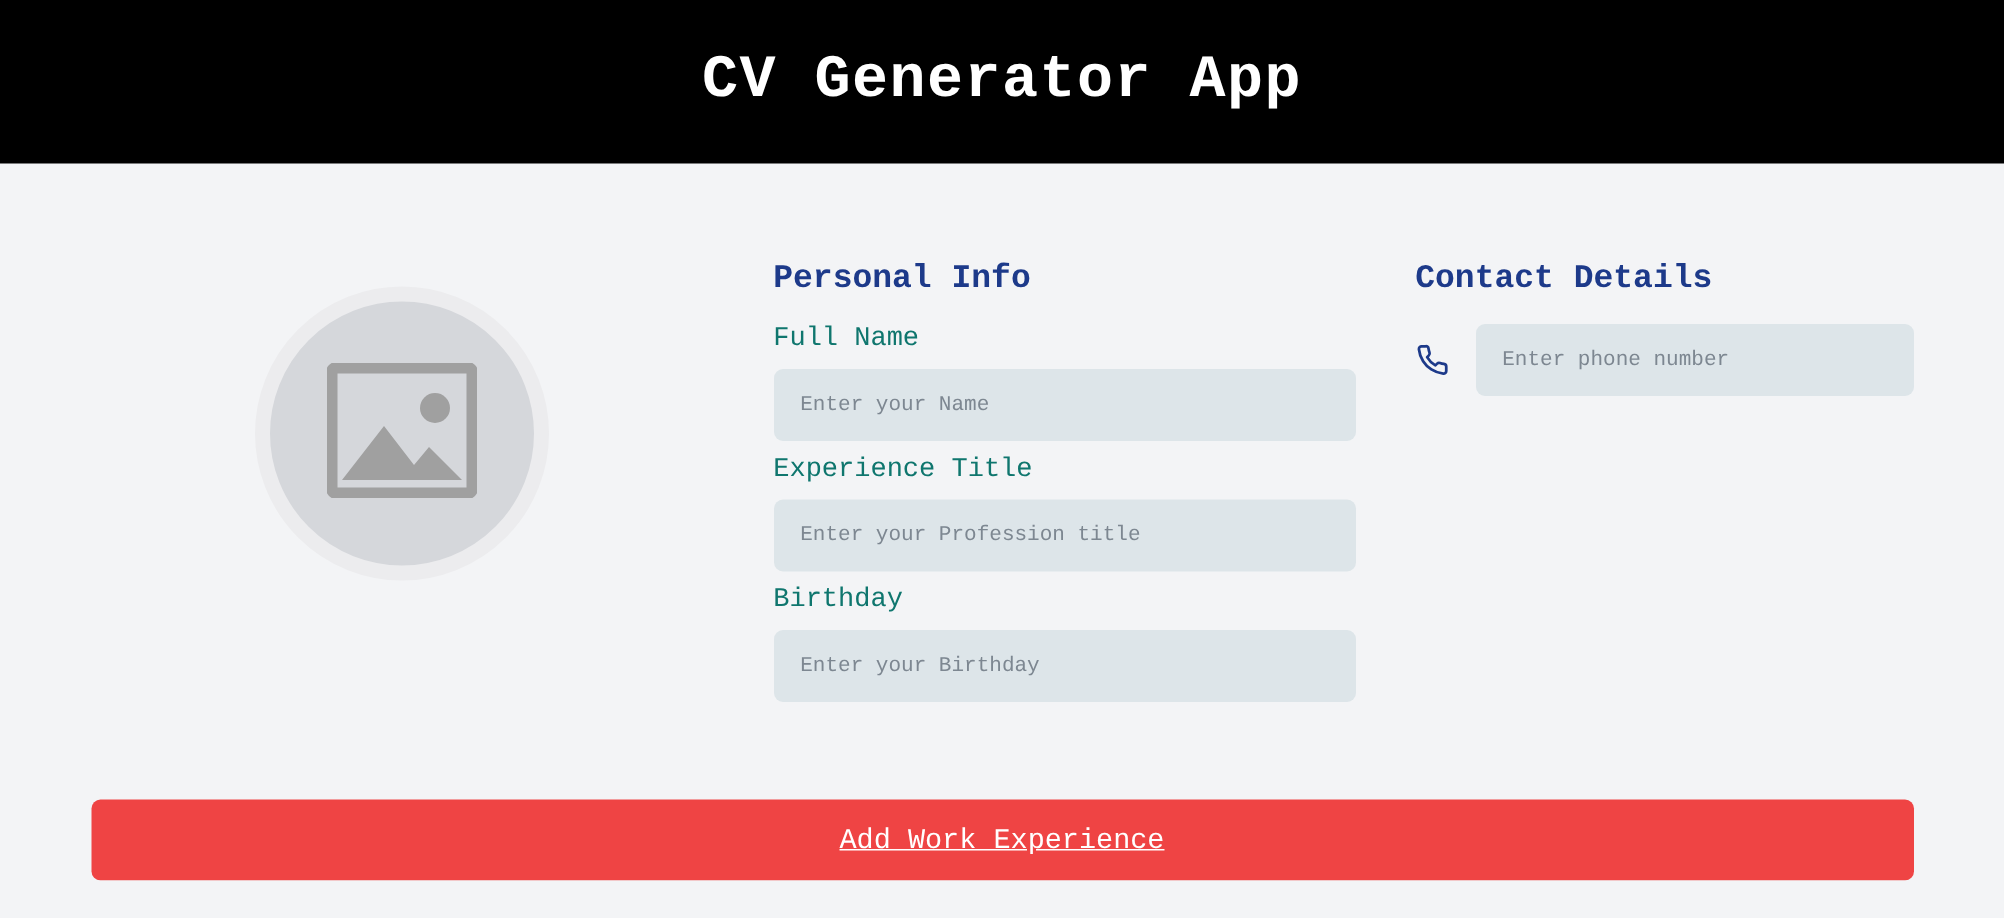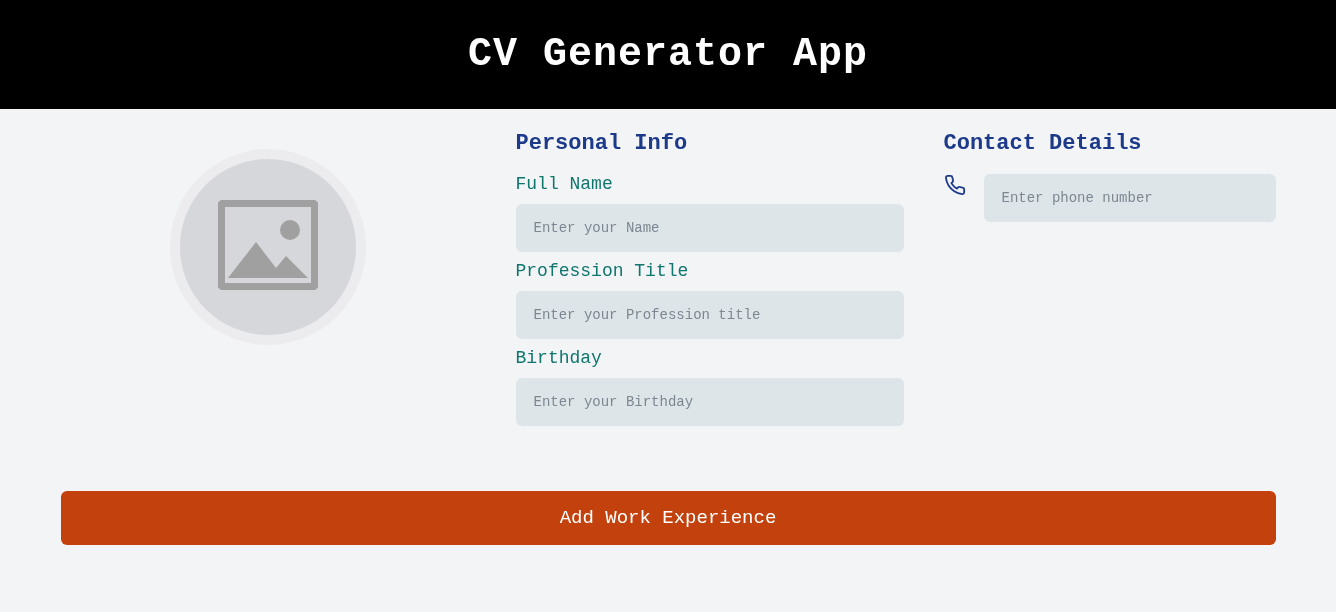--- a/index.html
+++ b/index.html
@@ -14,21 +14,21 @@
     color: #fff;
     text-align: center;
     padding: 32px 13px;
     font-size: 40px;
     font-weight: 900;
     letter-spacing: 1px;
   }
   .container {
     max-width: 1215px;
     margin: 0 auto;
-    padding: 22px 0 0 0;
+    padding: 64px 0 0 0;
   }
   .top-section {
     display: flex;
     gap: 40px;
   }
   .avatar-col {
     flex: 0 0 415px;
     display: flex;
     justify-content: center;
     align-items: flex-start;
@@ -71,44 +71,46 @@
     border-radius: 6px;
     padding: 16px 18px;
     font-family: 'Courier New', Courier, monospace;
     font-size: 14px;
     color: #555;
     margin-bottom: 5px;
   }
   .text-input::placeholder { color: #7d8791; }
   .contact-row {
     display: flex;
+    align-items: center;
     gap: 18px;
     margin-bottom: 16px;
   }
   .contact-icon {
     width: 22px;
     height: 22px;
     flex-shrink: 0;
     display:flex;
     align-items:center;
     justify-content:center;
   }
   .contact-row .text-input { margin-bottom: 0; }
   .big-button {
     width: 100%;
-    background: #c2410c;
+    background: #ef4444;
     color: #fff;
     border: none;
     border-radius: 6px;
     padding: 16px 0;
     font-family: 'Courier New', Courier, monospace;
     font-size: 19px;
     font-weight: 500;
     cursor: pointer;
     margin-top: 60px;
+    text-decoration: underline;
   }
 </style>
 </head>
 <body>
 
 <div class="header">
   <span>CV Generator App</span>
 </div>
 
 <div class="container">
@@ -125,21 +127,21 @@
         </span>
       </div>
     </div>
 
     <div class="personal-col">
       <h2 class="section-title">Personal Info</h2>
 
       <div class="field-label">Full Name</div>
       <input class="text-input" type="text" placeholder="Enter your Name" style="">
 
-      <div class="field-label">Profession Title</div>
+      <div class="field-label">Experience Title</div>
       <input class="text-input" type="text" placeholder="Enter your Profession title" style="">
 
       <div class="field-label">Birthday</div>
       <input class="text-input" type="text" placeholder="Enter your Birthday" style="">
     </div>
 
     <div class="contact-col">
       <h2 class="section-title">Contact Details</h2>
 
       <div class="contact-row">

